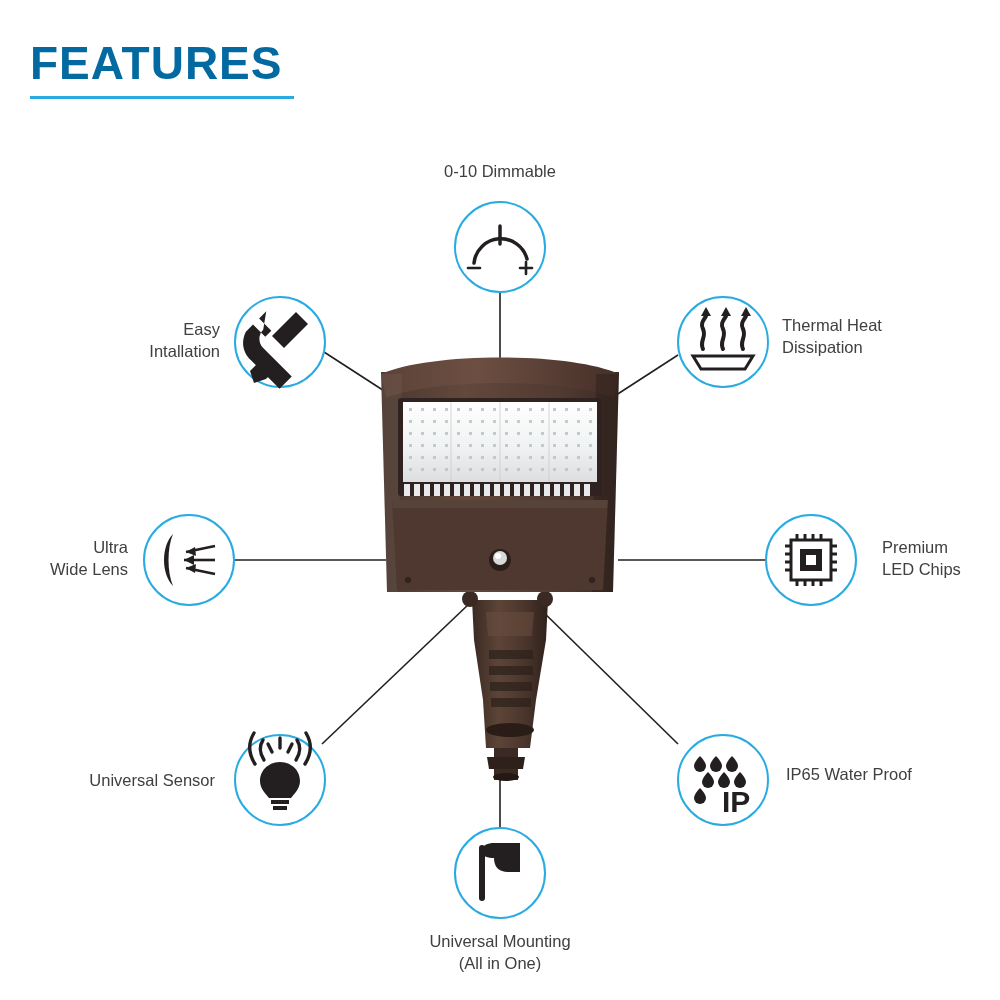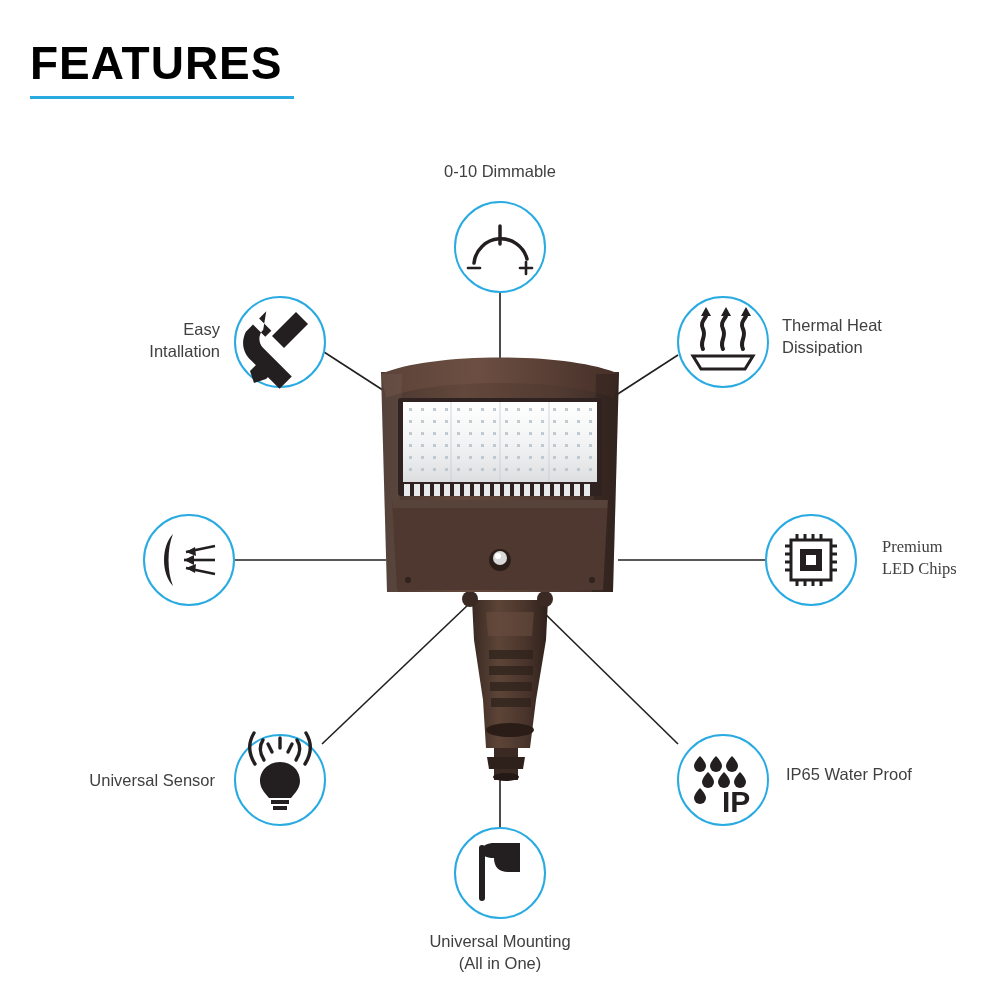--- a/index.html
+++ b/index.html
@@ -13,21 +13,21 @@
   }
 
   .stage{position:absolute;left:0;top:0;width:1000px;height:1000px;}
 
   
   .title-wrap{position:absolute;left:30px;top:40px;}
   .title{
     font-size:46px;
     font-weight:bold;
     letter-spacing:1px;
-    color:#000000;
+    color:#0369a1;
     line-height:1;
     font-family:"Liberation Sans", sans-serif;
   }
   .title-rule{
     margin-top:10px;
     width:264px;height:3px;background:#29abe2;
   }
 
   
   svg.layer{position:absolute;left:0;top:0;width:1000px;height:1000px;pointer-events:none;}
@@ -384,22 +384,24 @@
   </svg>
 
   <div class="lbl c" style="left:380px;top:160px;width:240px;">0-10 Dimmable</div>
 
   <div class="lbl r" style="left:20px;top:318px;width:200px;">Easy
 Intallation</div>
 
   <div class="lbl l" style="left:782px;top:314px;width:210px;">Thermal Heat
 Dissipation</div>
 
-
-  <div class="lbl l" style="left:882px;top:536px;width:118px;font-family:Liberation Serif, serif;">Premium
+  <div class="lbl r" style="left:0px;top:536px;width:128px;">Ultra
+Wide Lens</div>
+
+  <div class="lbl l" style="left:882px;top:536px;width:118px;">Premium
 LED Chips</div>
 
   <div class="lbl r" style="left:30px;top:769px;width:185px;">Universal Sensor</div>
 
   <div class="lbl l" style="left:786px;top:763px;width:200px;">IP65 Water Proof</div>
 
   <div class="lbl c" style="left:350px;top:930px;width:300px;">Universal Mounting
 (All in One)</div>
 
 </div>

